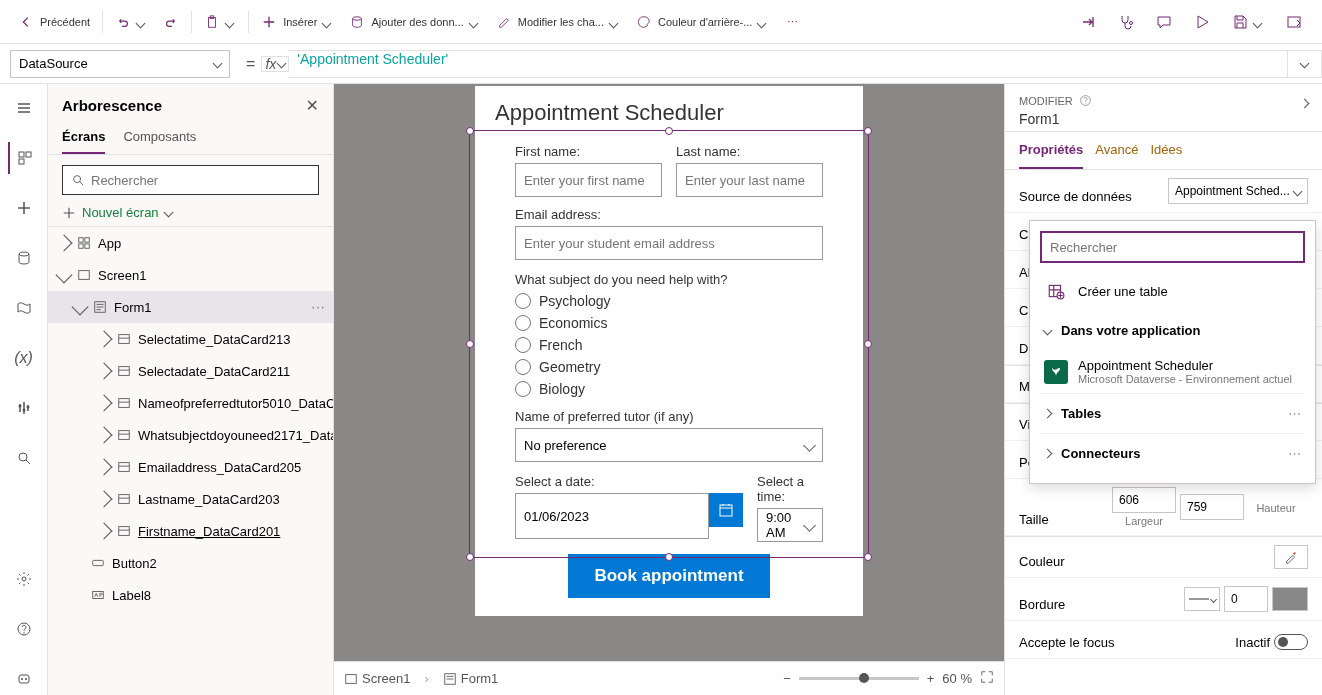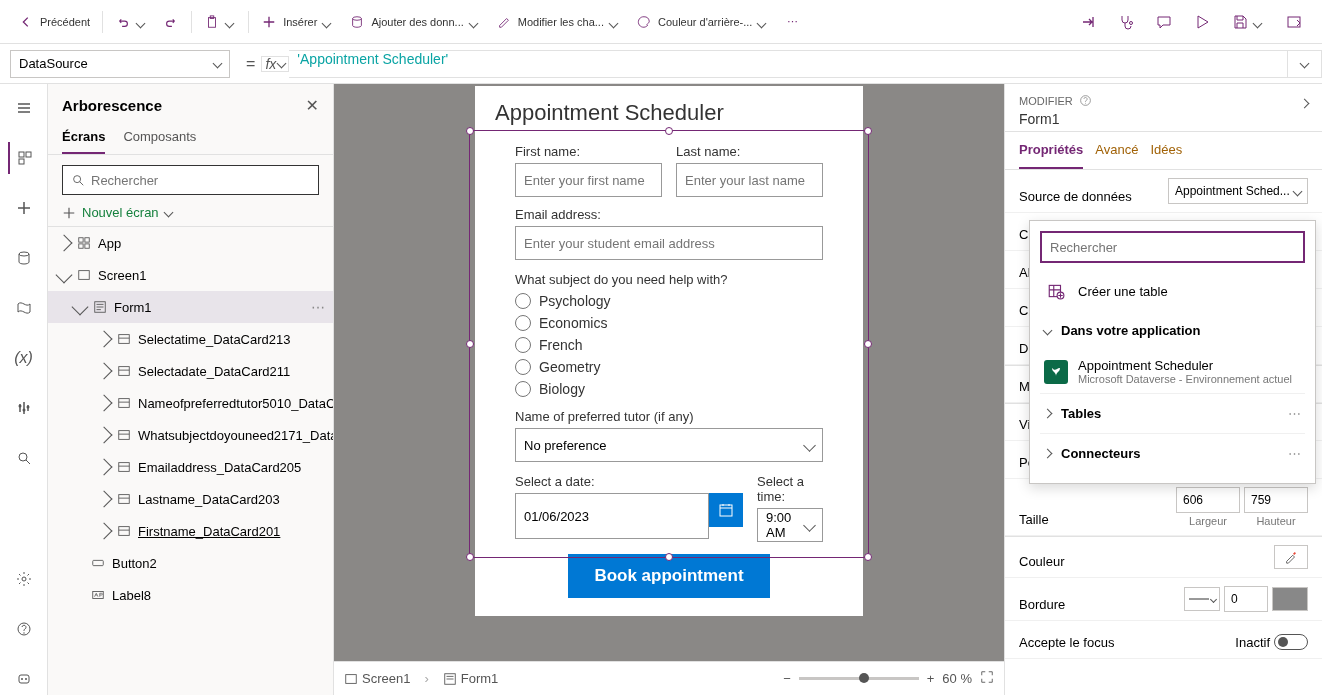--- a/index.html
+++ b/index.html
@@ -646,21 +646,21 @@
             </div>
         </div>
       </div>
       <div class="prow">
         <span>Taille</span>
         <div class="pval">
           <div style="display:flex;flex-direction:column;align-items:center">
             <input class="pinput" value="606" style="">
             <div class="sublabel">Largeur</div>
           </div>
-          <div style="display:flex;flex-direction:column;align-items:center">
+          <div style="display:flex;flex-direction:row;align-items:center">
             <input class="pinput" value="759" style="">
             <div class="sublabel">Hauteur</div>
           </div>
         </div>
       </div>
       <div class="prow" style="border-top:1px solid #e1e1e1">
         <span>Couleur</span>
         <div class="colorchip">
             <svg width="14" height="14" viewBox="0 0 16 16">
               <path d="M3 13l7-7 2 2-7 7H3v-2z" fill="none" stroke="#555"></path>

